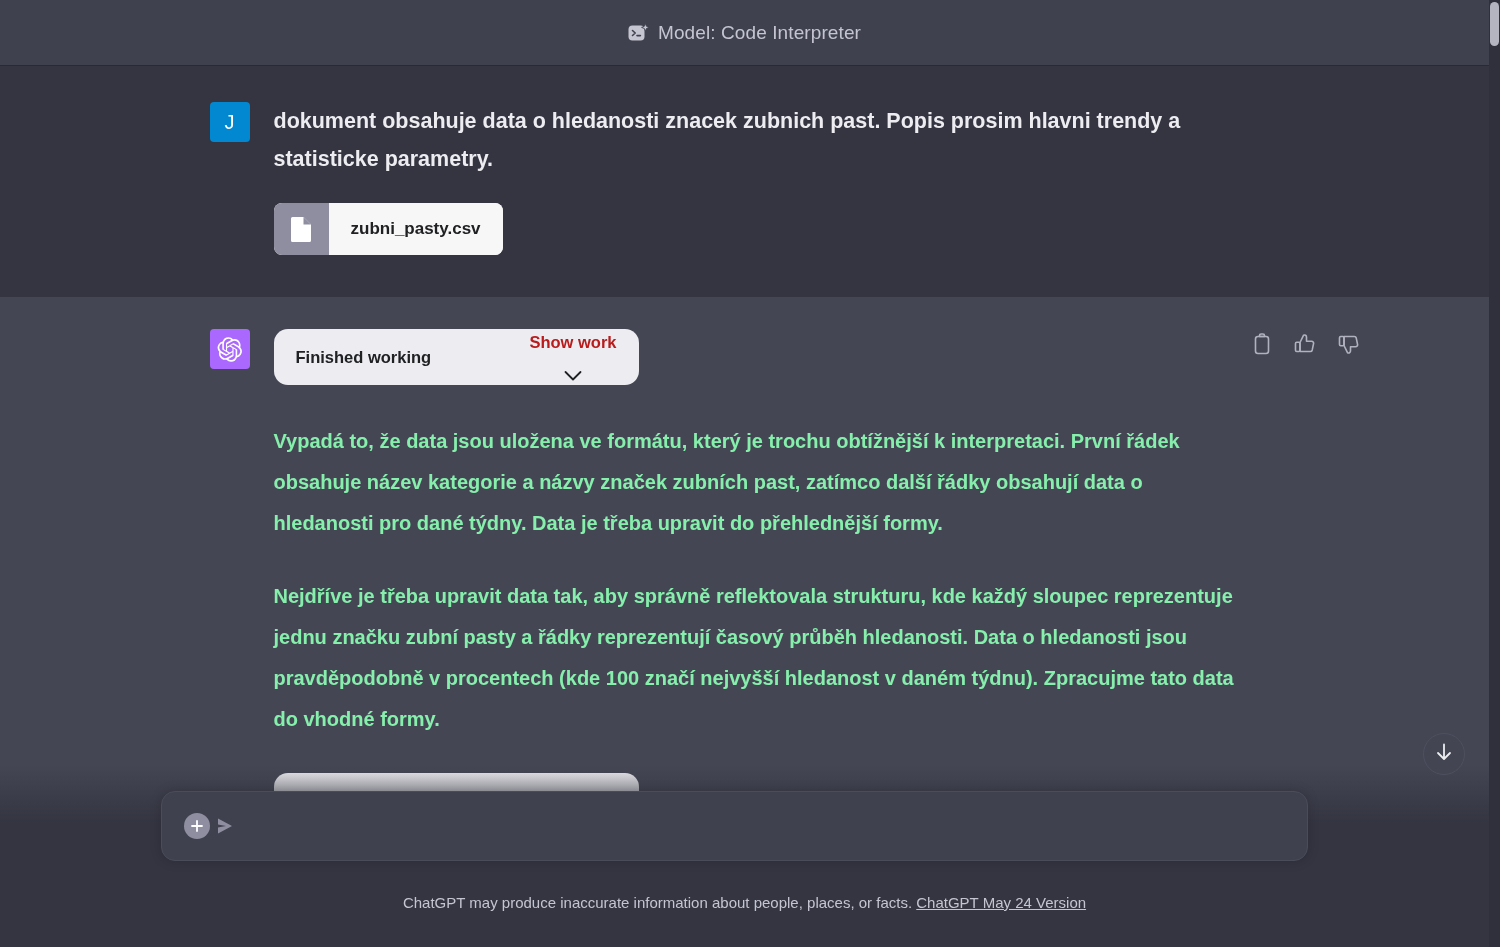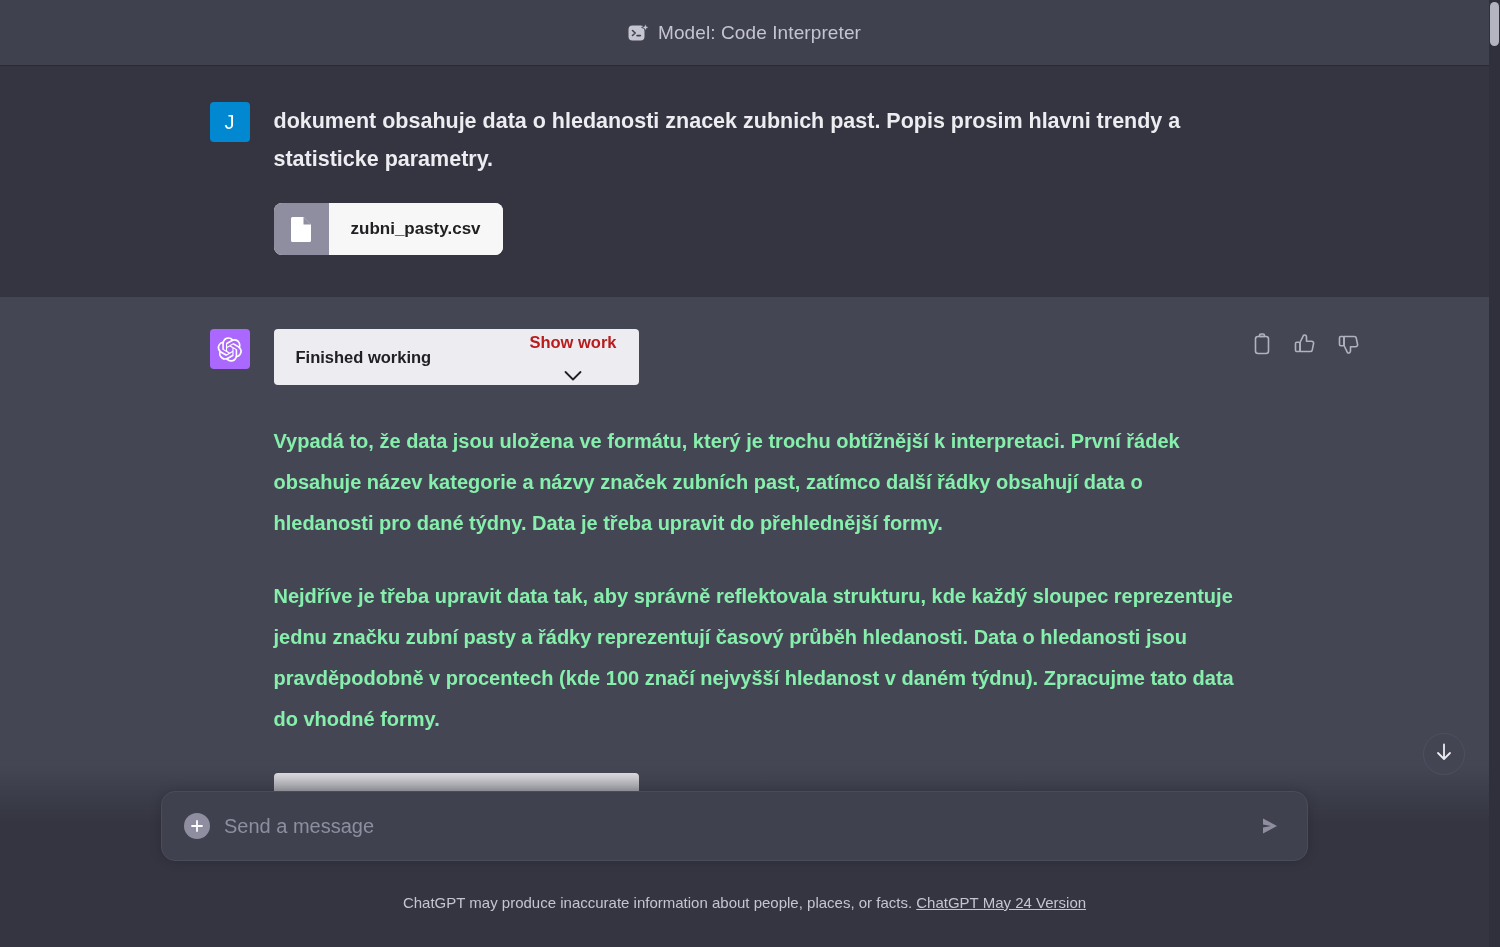--- a/index.html
+++ b/index.html
@@ -119,21 +119,21 @@
     align-items: center;
     padding: 15px 22px;
     color: #202123;
     font-size: 17px;
     background: #f7f7f8;
   }
 
   
   .tool-widget {
     background: #ececf1;
-    border-radius: 4px;
+    border-radius: 14px;
     width: 365px;
     height: 56px;
     display: flex;
     align-items: center;
     padding: 0 22px;
     color: #202123;
     font-size: 16.5px;
     justify-content: space-between;
   }
   .tool-widget .tw-right {
@@ -367,21 +367,20 @@
   </span>
 </div>
 
 <div class="composer-zone">
   <div class="composer">
     <span class="plus-btn">
       <svg width="16" height="16" viewBox="0 0 16 16" fill="none">
         <path d="M8 3 V13 M3 8 H13" stroke="#ffffff" stroke-width="1.8" stroke-linecap="round"></path>
       </svg>
     </span>
-    <input class="composer-input" type="text" placeholder="Send a message" value="" style="">
     <span class="send-btn">
       <svg width="22" height="22" viewBox="0 0 22 22" fill="none">
         <path d="M4 3.5 L18 11 L4 18.5 L4 12.6 L12 11 L4 9.4 Z" fill="#8e8ea0"></path>
       </svg>
     </span>
   </div>
 
   <div class="footer-note">
     <span>ChatGPT may produce inaccurate information about people, places, or facts.</span>
     <a href="#">ChatGPT May 24 Version</a>

